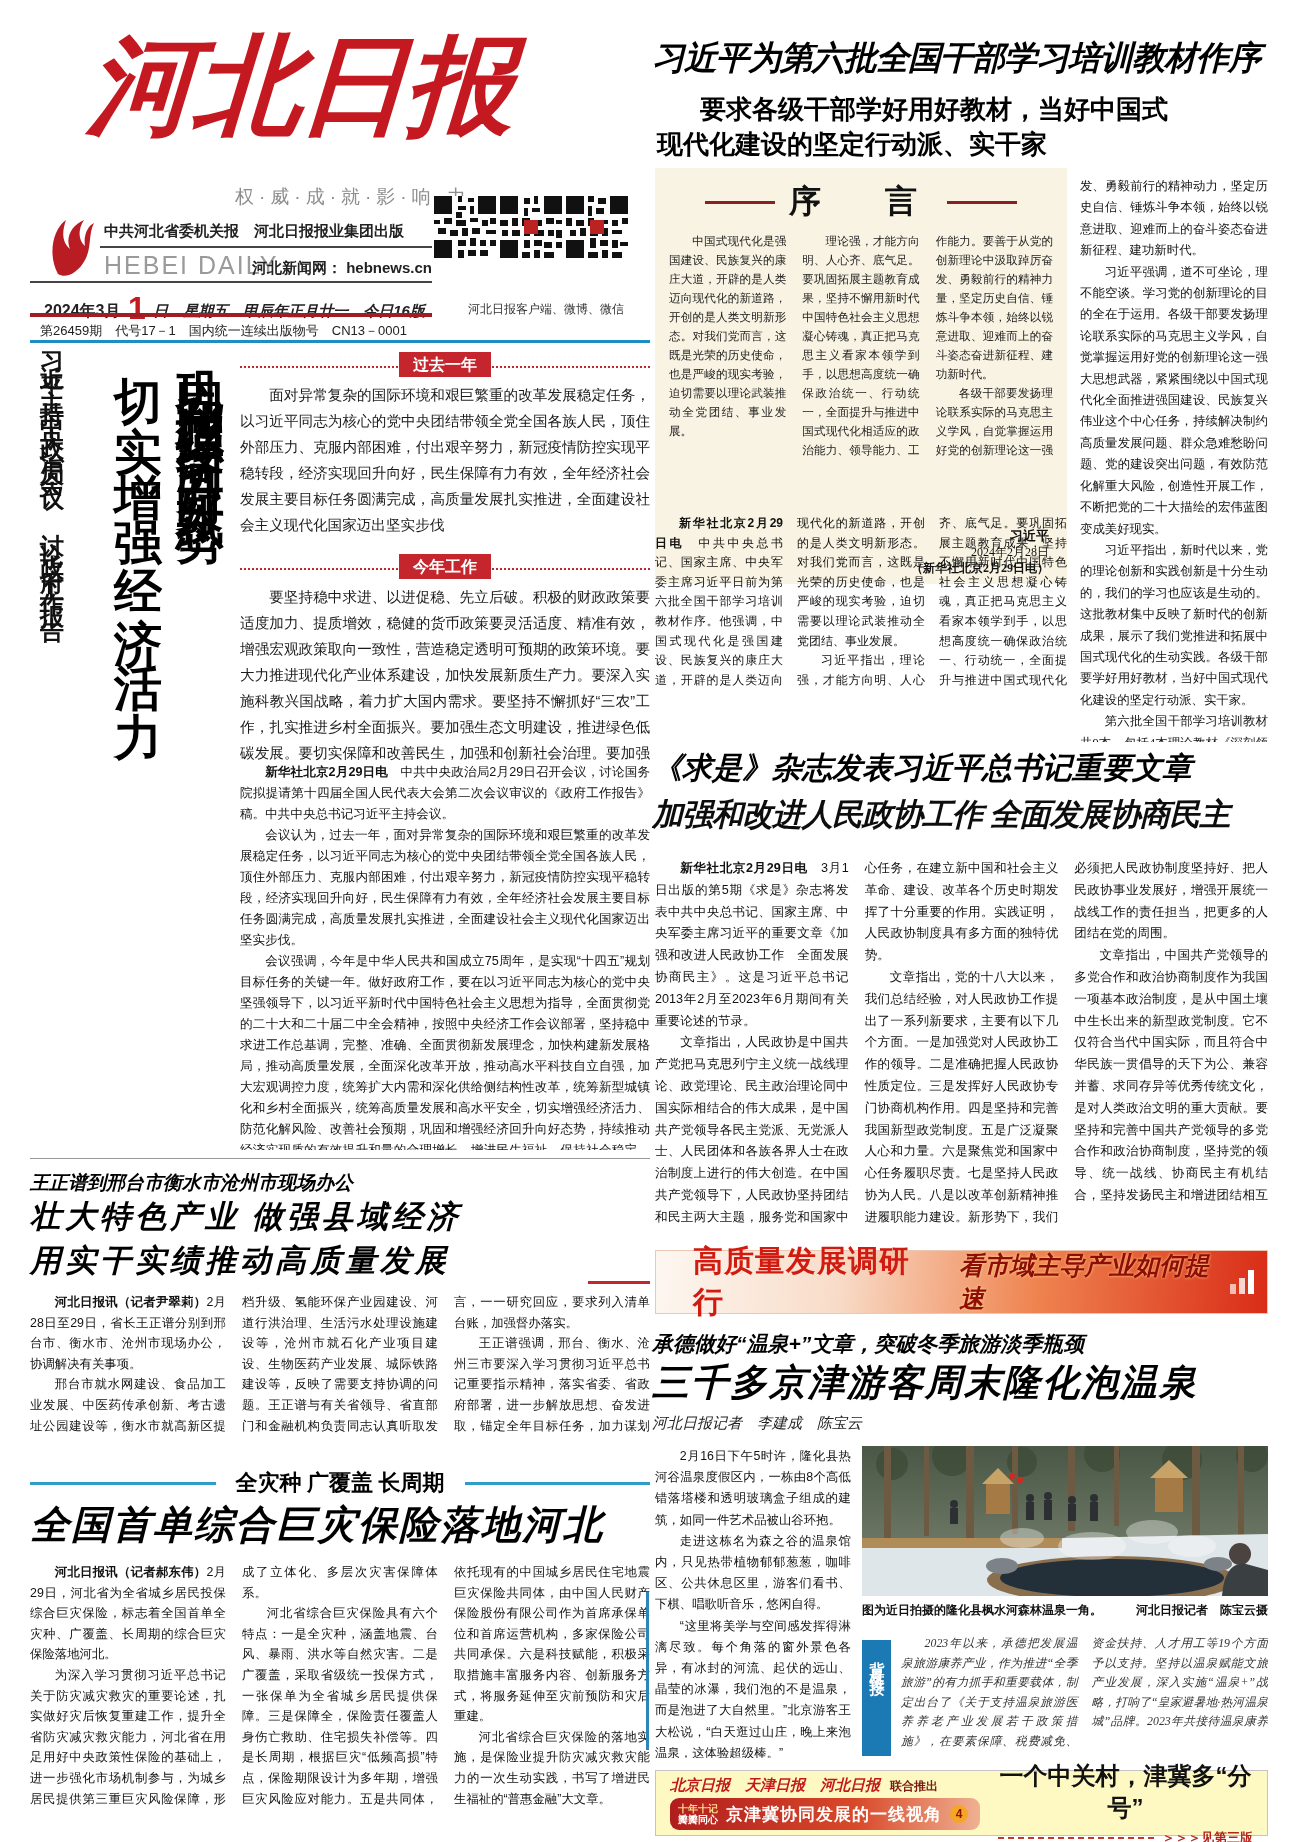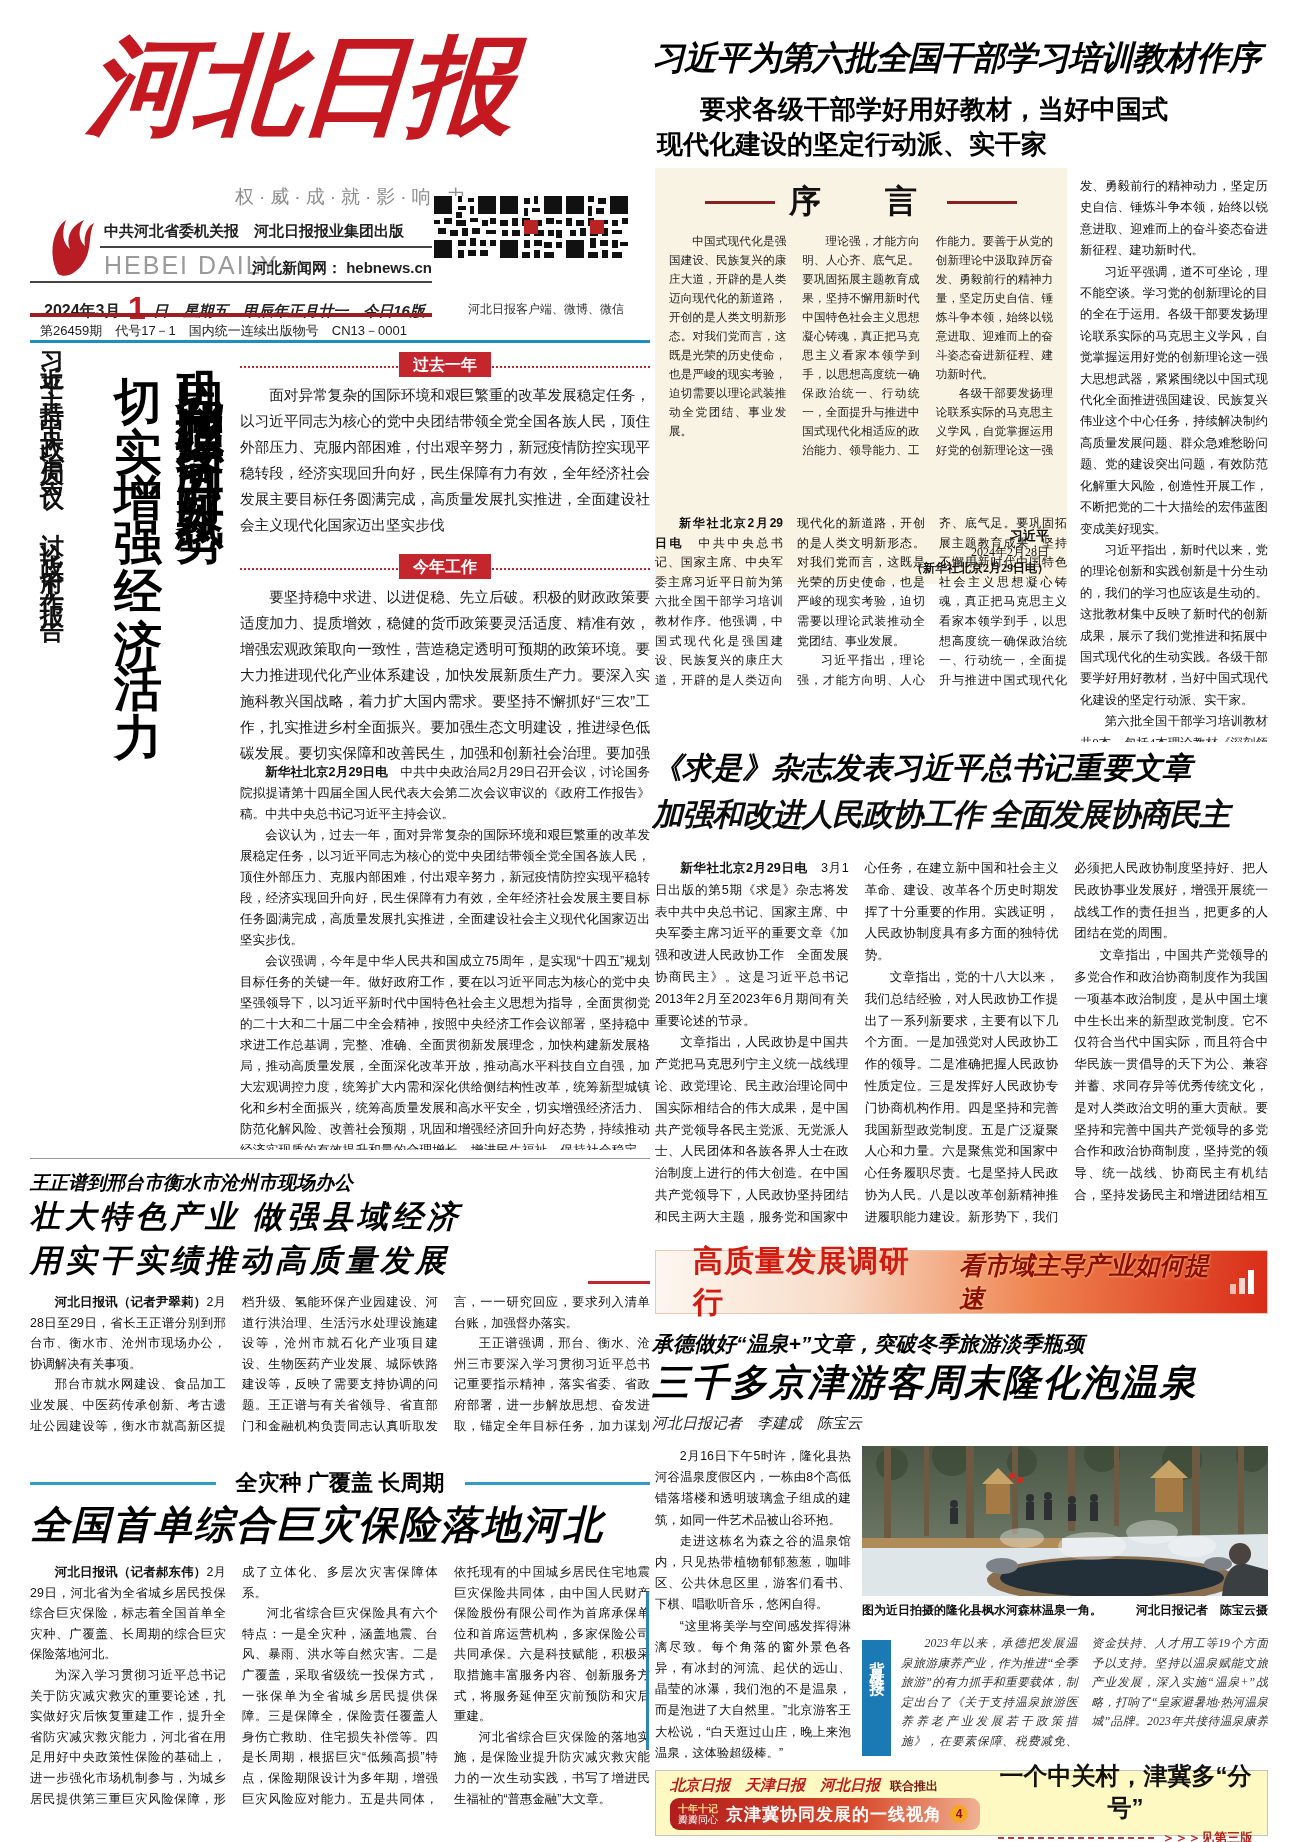--- a/index.html
+++ b/index.html
@@ -219,21 +219,21 @@
               display:flex;align-items:center;box-sizing:border-box;padding:4px 14px;gap:18px;">
     <div style="width:310px;">
       <div style="display:flex;gap:10px;align-items:baseline;">
         <span class="serif" style="color:#c21a1a;font-weight:900;font-style:italic;font-size:15px;">北京日报　天津日报　河北日报</span>
         <span style="font-size:12px;font-weight:bold;color:#7a1a12;">联合推出</span>
       </div>
       <div style="margin-top:3px;height:32px;border-radius:9px;background:linear-gradient(90deg,#b01d1d,#d8492a 60%,#f0b193);
                   display:flex;align-items:center;gap:8px;padding:0 8px;">
         <span style="display:flex;flex-direction:column;line-height:11px;">
           <i style="font-style:normal;font-size:10px;color:#ffd98a;font-weight:bold;">十年十记</i>
-          <i style="font-style:normal;font-size:10px;color:#fff;font-weight:normal;">瓣瓣同心</i>
+          <i style="font-style:normal;font-size:10px;color:#fff;font-weight:bold;">瓣瓣同心</i>
         </span>
         <span style="color:#fff;font-weight:900;font-size:17px;letter-spacing:1px;">京津冀协同发展的一线视角</span>
         <span style="width:18px;height:18px;border-radius:50%;background:#f5a623;color:#8a1208;font-size:12px;font-weight:900;
                      display:flex;align-items:center;justify-content:center;">4</span>
       </div>
     </div>
     <div style="flex:1;">
       <div style="font-size:24px;font-weight:900;color:#111;text-align:center;">一个中关村，津冀多“分号”</div>
       <div style="display:flex;align-items:center;gap:8px;margin-top:5px;">
         <span style="flex:1;border-top:2px dashed #c0392b;"></span>

